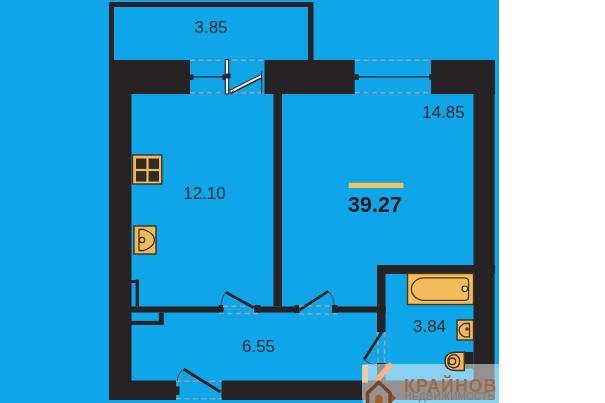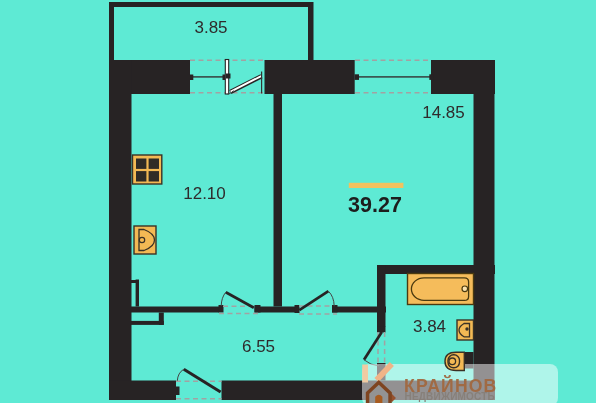--- a/index.html
+++ b/index.html
@@ -1,16 +1,16 @@
 <!DOCTYPE html>
 <html><head>
 <meta charset="utf-8">
 <style>
 html,body{margin:0;padding:0;background:#fff;}
-#plan{position:relative;width:596px;height:403px;background:#5eead4;font-family:"Liberation Sans",sans-serif;overflow:hidden;}
+#plan{position:relative;width:499px;height:403px;background:#0ea5e9;font-family:"Liberation Sans",sans-serif;overflow:hidden;}
 #plan svg{position:absolute;left:0;top:0;}
 </style>
 </head>
 <body>
 <div id="plan">
 <svg width="605" height="403" viewBox="0 0 605 403">
 
 <rect x="109" y="2" width="5" height="59" fill="#272324"></rect>
 
 <rect x="109" y="2" width="204" height="5" fill="#272324"></rect>

